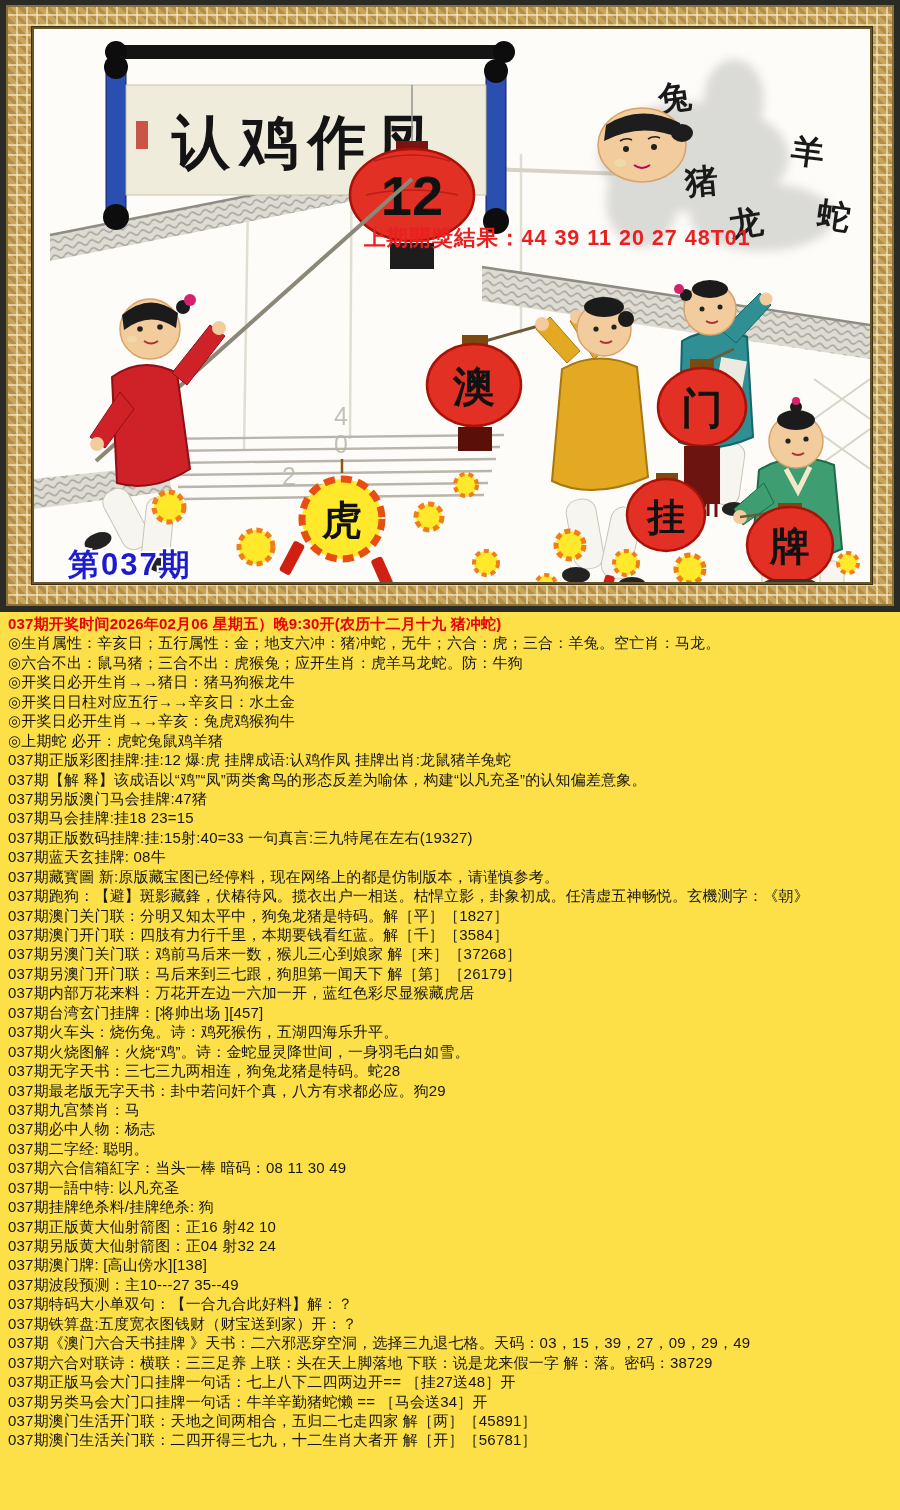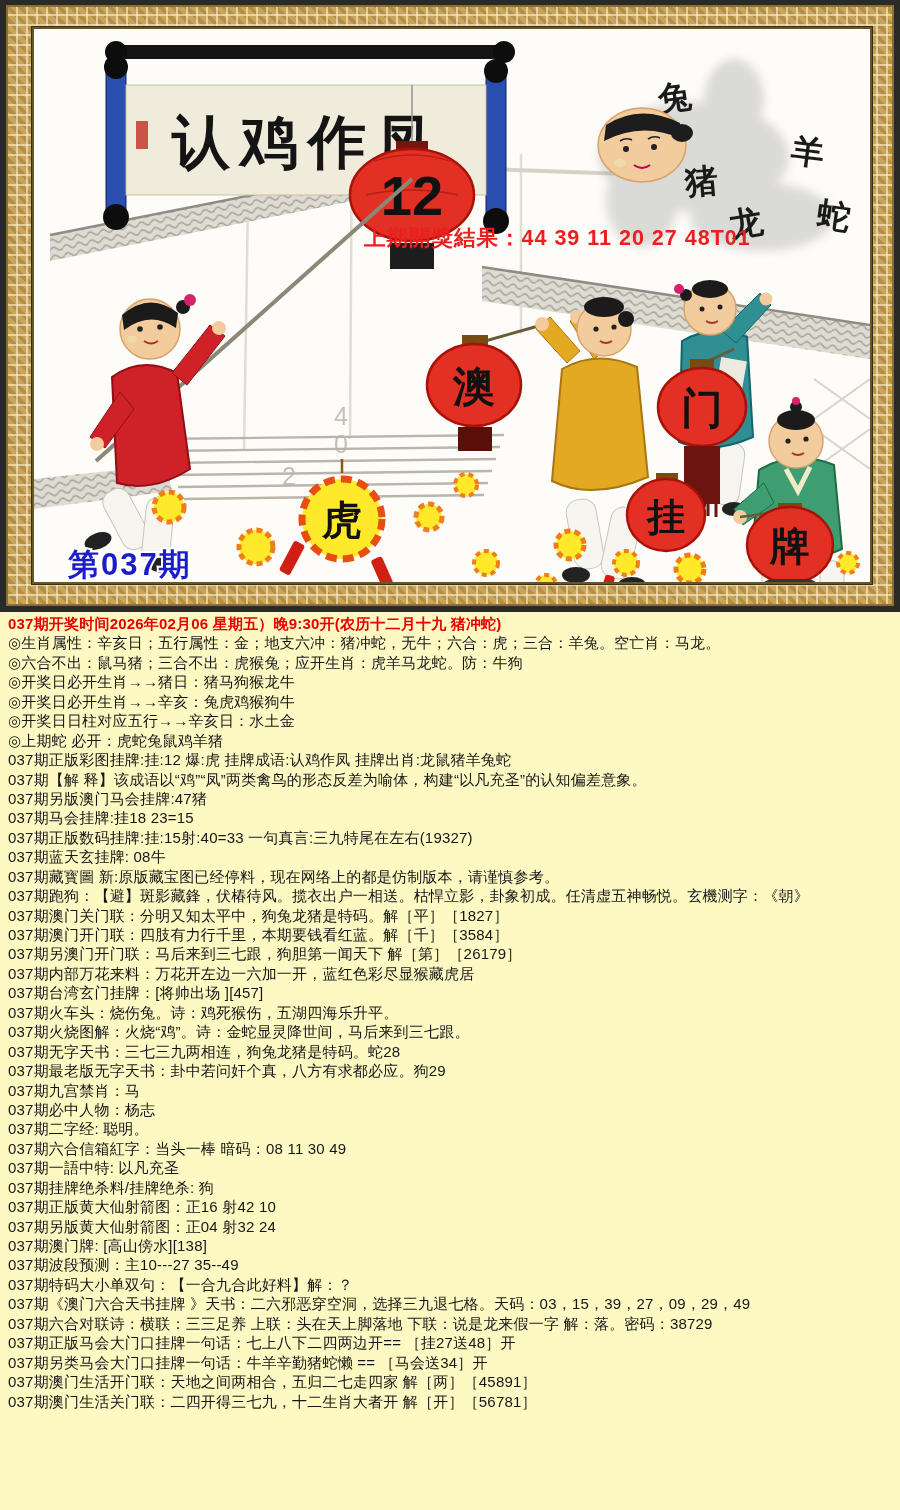--- a/index.html
+++ b/index.html
@@ -13,21 +13,21 @@
       background-image:
         repeating-linear-gradient(0deg, rgba(248,236,196,.65) 0 2px, rgba(0,0,0,0) 2px 10px),
         repeating-linear-gradient(90deg, rgba(248,236,196,.65) 0 2px, rgba(0,0,0,0) 2px 10px),
         repeating-linear-gradient(45deg, rgba(116,88,32,.28) 0 4px, rgba(0,0,0,0) 4px 9px);
       box-shadow:inset 0 0 0 2px #8a6f35;}
   .scene{position:absolute;left:32px;top:27px;width:836px;height:553px;
       background:#fdfcf8;border:2px solid #68552a;box-shadow:0 0 0 1px #3a2f12;}
   .scene svg{display:block;width:100%;height:100%;}
 
   
-  .info{position:absolute;left:0;top:612px;width:900px;height:898px;background:#fef9c3;
+  .info{position:absolute;left:0;top:612px;width:900px;height:898px;background:#fde047;
         padding:2px 0 0 8px;box-sizing:border-box;overflow:hidden;}
   .info-line{height:19.45px;line-height:19.45px;font-size:15px;color:#161616;
         white-space:nowrap;letter-spacing:.2px;
         font-family:"Liberation Sans","DejaVu Sans",sans-serif;}
   .red-line{color:#e60000;font-weight:bold;}
 </style>
 </head>
 <body>
 
 <div class="poster">
@@ -283,50 +283,52 @@
       <text x="34" y="546" font-size="31" font-weight="bold" fill="#1c1ccd" stroke="#ffffff" stroke-width="4" paint-order="stroke" letter-spacing="2" font-family="'Liberation Sans',sans-serif">第037期</text>
     </svg>
   </div>
 </div>
 
 <div class="info">
     <div class="info-line red-line">037期开奖时间2026年02月06 星期五）晚9:30开(农历十二月十九 猪冲蛇)</div>
     <div class="info-line">◎生肖属性：辛亥日；五行属性：金；地支六冲：猪冲蛇，无牛；六合：虎；三合：羊兔。空亡肖：马龙。</div>
     <div class="info-line">◎六合不出：鼠马猪；三合不出：虎猴兔；应开生肖：虎羊马龙蛇。防：牛狗</div>
     <div class="info-line">◎开奖日必开生肖→→猪日：猪马狗猴龙牛</div>
+    <div class="info-line">◎开奖日日柱对应五行→→辛亥日：水土金</div>
     <div class="info-line">◎开奖日必开生肖→→辛亥：兔虎鸡猴狗牛</div>
-    <div class="info-line">◎开奖日日柱对应五行→→辛亥日：水土金</div>
     <div class="info-line">◎上期蛇 必开：虎蛇兔鼠鸡羊猪</div>
     <div class="info-line">037期正版彩图挂牌:挂:12 爆:虎 挂牌成语:认鸡作凤 挂牌出肖:龙鼠猪羊兔蛇</div>
     <div class="info-line">037期【解 释】该成语以“鸡”“凤”两类禽鸟的形态反差为喻体，构建“以凡充圣”的认知偏差意象。</div>
     <div class="info-line">037期另版澳门马会挂牌:47猪</div>
     <div class="info-line">037期马会挂牌:挂18 23=15</div>
     <div class="info-line">037期正版数码挂牌:挂:15射:40=33 一句真言:三九特尾在左右(19327)</div>
     <div class="info-line">037期蓝天玄挂牌: 08牛</div>
     <div class="info-line">037期藏寳圖 新:原版藏宝图已经停料，现在网络上的都是仿制版本，请谨慎参考。</div>
     <div class="info-line">037期跑狗：【避】斑影藏鋒，伏椿待风。揽衣出户一相送。枯悍立影，卦象初成。任清虚五神畅悦。玄機测字：《朝》</div>
     <div class="info-line">037期澳门关门联：分明又知太平中，狗兔龙猪是特码。解［平］［1827］</div>
     <div class="info-line">037期澳门开门联：四肢有力行千里，本期要钱看红蓝。解［千］［3584］</div>
+    <div class="info-line">037期另澳门关门联：鸡前马后来一数，猴儿三心到娘家 解［来］［37268］</div>
     <div class="info-line">037期另澳门开门联：马后来到三七跟，狗胆第一闻天下 解［第］［26179］</div>
     <div class="info-line">037期内部万花来料：万花开左边一六加一开，蓝红色彩尽显猴藏虎居</div>
     <div class="info-line">037期台湾玄门挂牌：[将帅出场 ][457]</div>
     <div class="info-line">037期火车头：烧伤兔。诗：鸡死猴伤，五湖四海乐升平。</div>
-    <div class="info-line">037期火烧图解：火烧“鸡”。诗：金蛇显灵降世间，马后来到三七跟。</div>
+    <div class="info-line">037期火烧图解：火烧“鸡”。诗：金蛇显灵降世间，一身羽毛白如雪。</div>
     <div class="info-line">037期无字天书：三七三九两相连，狗兔龙猪是特码。蛇28</div>
     <div class="info-line">037期最老版无字天书：卦中若问奸个真，八方有求都必应。狗29</div>
     <div class="info-line">037期九宫禁肖：马</div>
     <div class="info-line">037期必中人物：杨志</div>
     <div class="info-line">037期二字经: 聪明。</div>
     <div class="info-line">037期六合信箱紅字：当头一棒 暗码：08 11 30 49</div>
     <div class="info-line">037期一語中特: 以凡充圣</div>
     <div class="info-line">037期挂牌绝杀料/挂牌绝杀: 狗</div>
     <div class="info-line">037期正版黄大仙射箭图：正16 射42 10</div>
     <div class="info-line">037期另版黄大仙射箭图：正04 射32 24</div>
     <div class="info-line">037期澳门牌: [高山傍水][138]</div>
     <div class="info-line">037期波段预测：主10---27 35--49</div>
     <div class="info-line">037期特码大小单双句：【一合九合此好料】解：？</div>
+    <div class="info-line">037期铁算盘:五度宽衣图钱财（财宝送到家）开：？</div>
     <div class="info-line">037期《澳门六合天书挂牌 》天书：二六邪恶穿空洞，选择三九退七格。天码：03，15，39，27，09，29，49</div>
     <div class="info-line">037期六合对联诗：横联：三三足养 上联：头在天上脚落地 下联：说是龙来假一字 解：落。密码：38729</div>
     <div class="info-line">037期正版马会大门口挂牌一句话：七上八下二四两边开== ［挂27送48］开</div>
     <div class="info-line">037期另类马会大门口挂牌一句话：牛羊辛勤猪蛇懒 == ［马会送34］开</div>
     <div class="info-line">037期澳门生活开门联：天地之间两相合，五归二七走四家 解［两］［45891］</div>
     <div class="info-line">037期澳门生活关门联：二四开得三七九，十二生肖大者开 解［开］［56781］</div>
   </div>
 
 </body></html>

